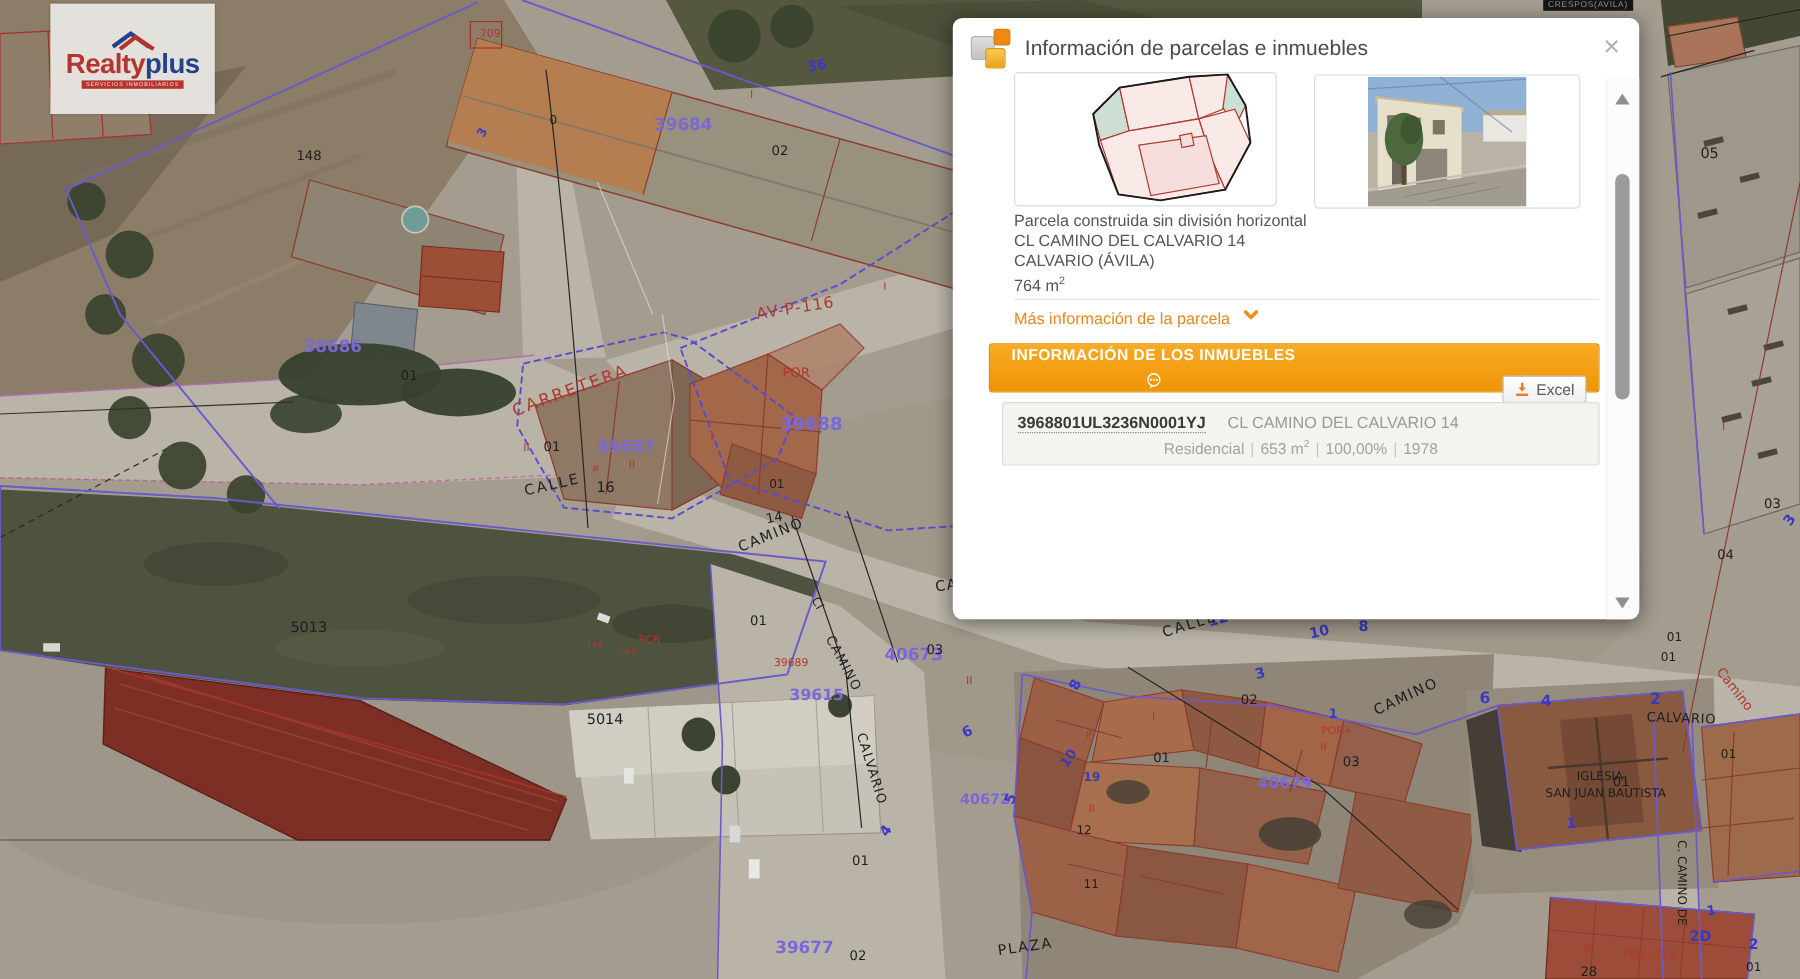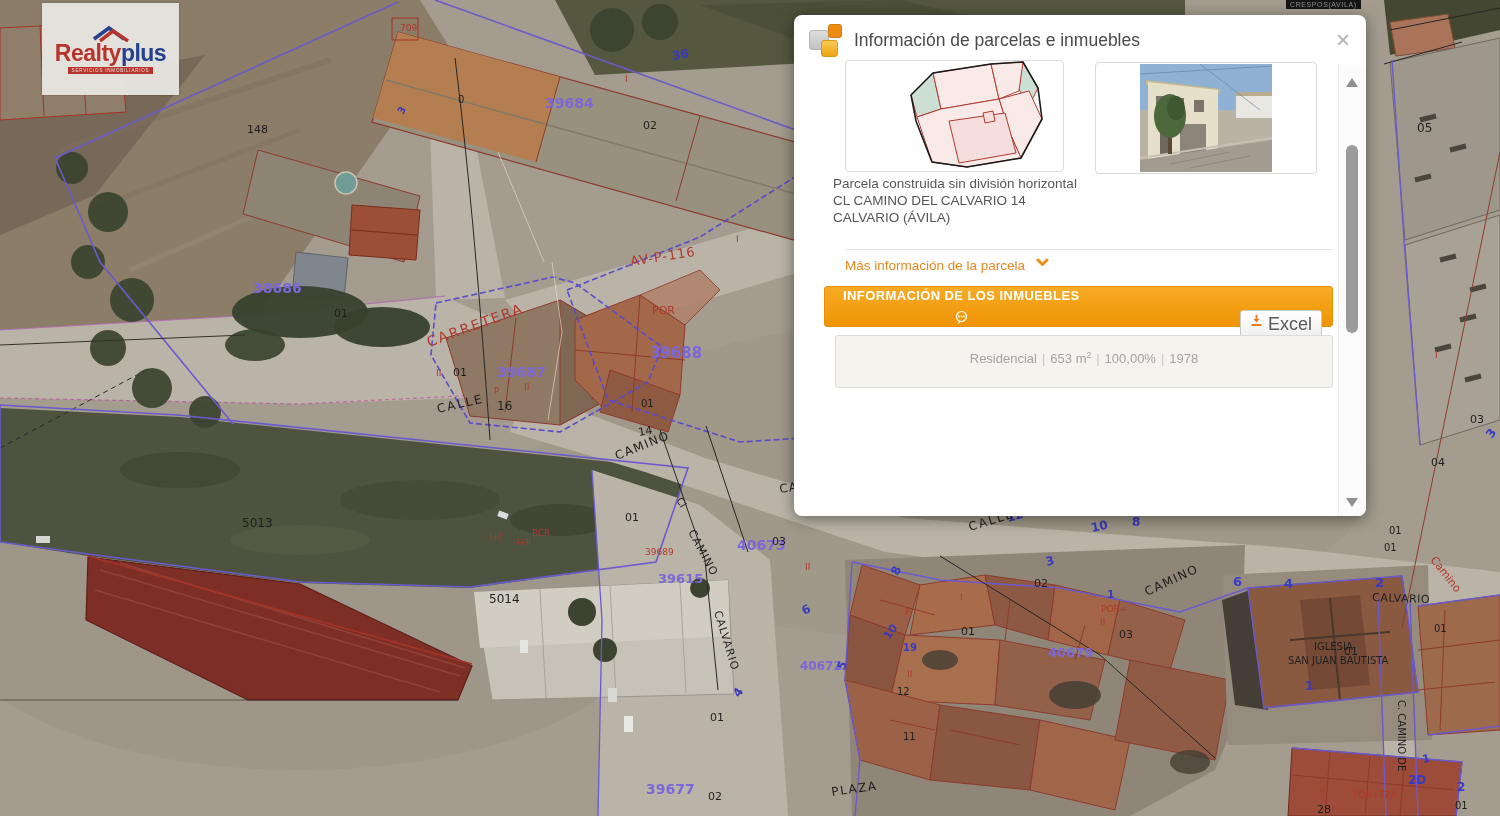--- a/index.html
+++ b/index.html
@@ -29,34 +29,34 @@
   .sq-orange{left:20px;top:1px;width:12px;height:12px;background:#ee8a12;border:1px solid #d87c0c;}
   .sq-amber{left:13px;top:17px;width:15px;height:15px;background:linear-gradient(#f8c959,#eca311);border:1px solid #da9b10;}
   .mh-title{font-size:17.5px;color:#4a4a4a;}
   .mh-close{margin-left:auto;color:#b1b1b1;font-size:24px;line-height:20px;cursor:pointer;}
 
   .sketch-box{position:absolute;left:51px;top:45px;width:217px;height:110px;
     border:1px solid #d9d9d9;border-radius:4px;background:#fff;overflow:hidden;}
   .photo-box{position:absolute;left:301px;top:47px;width:220px;height:110px;
     border:1px solid #d9d9d9;border-radius:4px;background:#fff;
     display:flex;justify-content:center;align-items:center;cursor:pointer;}
-  .desc{position:absolute;left:39px;top:160px;font-size:13.5px;color:#565656;line-height:17px;}
+  .desc{position:absolute;left:51px;top:160px;font-size:13.5px;color:#565656;line-height:17px;}
   .desc sup{font-size:9px;}
   .divider{position:absolute;left:51px;top:234px;width:488px;height:1px;background:#e6e6e6;}
   .more-link{position:absolute;left:51px;top:243px;color:#e8871e;font-size:13.5px;
     display:flex;align-items:flex-start;gap:11px;cursor:pointer;}
 
   .banner{position:absolute;left:30px;top:271px;width:509px;height:41px;box-sizing:border-box;
     background:linear-gradient(#f7ab24,#ef9405);border:1px solid #e59104;border-radius:3px;
     display:flex;align-items:center;}
   .banner-title{margin-left:18px;color:#fff;font-weight:bold;font-size:13px;
     letter-spacing:.4px;display:flex;align-items:center;gap:7px;flex-direction:column;}
   .excel-btn{margin-left:auto;margin-right:10px;background:linear-gradient(#ffffff,#efefef);
-    border:1px solid #c9c9c9;border-radius:3px;padding:3px 9px;font-size:18px;color:#5a5a5a;
-    display:flex;gap:5px;cursor:pointer;margin-top:36px;}
+    border:1px solid #c9c9c9;border-radius:3px;padding:3px 9px;font-size:13px;color:#5a5a5a;
+    display:flex;align-items:center;gap:5px;cursor:pointer;margin-top:36px;}
 
   .row{position:absolute;left:41px;top:320px;width:498px;height:53px;box-sizing:border-box;
     background:#f5f3ee;border:1px solid #dcdcdc;border-radius:3px;padding:9px 12px;font-size:13.5px;}
   .row-ref{font-weight:bold;color:#3a3a3a;border-bottom:1px dotted #8a8a8a;cursor:pointer;}
   .row-addr{color:#9a9a9a;margin-left:18px;}
   .row-meta{color:#a3a3a3;margin-top:5px;font-size:13px;text-align:center;}
   .row-meta sup{font-size:8.5px;}
   .row-sep{color:#c6c6c6;margin:0 5px;}
 
   .scrollbar{position:absolute;right:0;top:50px;bottom:0;width:27px;background:#fbfbfb;
@@ -388,20 +388,21 @@
         <ellipse cx="30" cy="52" rx="16" ry="22" fill="#4c683c"></ellipse>
         <ellipse cx="36" cy="44" rx="9" ry="12" fill="#3f5832"></ellipse>
         <path d="M0 10 L132 2 M60 0 L120 46" stroke="#6e84a0" stroke-width="1" opacity=".7"></path>
       </svg>
     </div>
 
     <div class="desc">
       <div>Parcela construida sin división horizontal</div>
       <div>CL CAMINO DEL CALVARIO 14</div>
       <div>CALVARIO (ÁVILA)</div>
+      <div><span>764 m</span><sup>2</sup></div>
     </div>
 
     <div class="divider"></div>
 
     <div class="more-link">
       <span>Más información de la parcela</span>
       <svg width="13" height="9" viewBox="0 0 13 9">
         <path d="M2 2 L6.5 6.5 L11 2" stroke="#ef8e14" stroke-width="3" fill="none" stroke-linecap="round" stroke-linejoin="round"></path>
       </svg>
     </div>
@@ -421,20 +422,23 @@
         <svg width="13" height="13" viewBox="0 0 13 13">
           <path d="M6.5 1 L6.5 7" stroke="#e67e22" stroke-width="2"></path>
           <path d="M3.5 5 L6.5 8.5 L9.5 5" fill="#e67e22"></path>
           <path d="M1.5 11 L11.5 11" stroke="#e67e22" stroke-width="2"></path>
         </svg>
         <span>Excel</span>
       </div>
     </div>
 
     <div class="row">
+      <div>
+        <span class="row-ref">3968801UL3236N0001YJ</span><span class="row-addr">CL CAMINO DEL CALVARIO 14</span>
+      </div>
       <div class="row-meta">
         <span>Residencial</span><span class="row-sep">|</span><span><span>653 m</span><sup>2</sup></span><span class="row-sep">|</span><span>100,00%</span><span class="row-sep">|</span><span>1978</span>
       </div>
     </div>
 
     <div class="scrollbar">
       <div class="sb-up"></div>
       <div class="sb-thumb"></div>
       <div class="sb-down"></div>
     </div>

